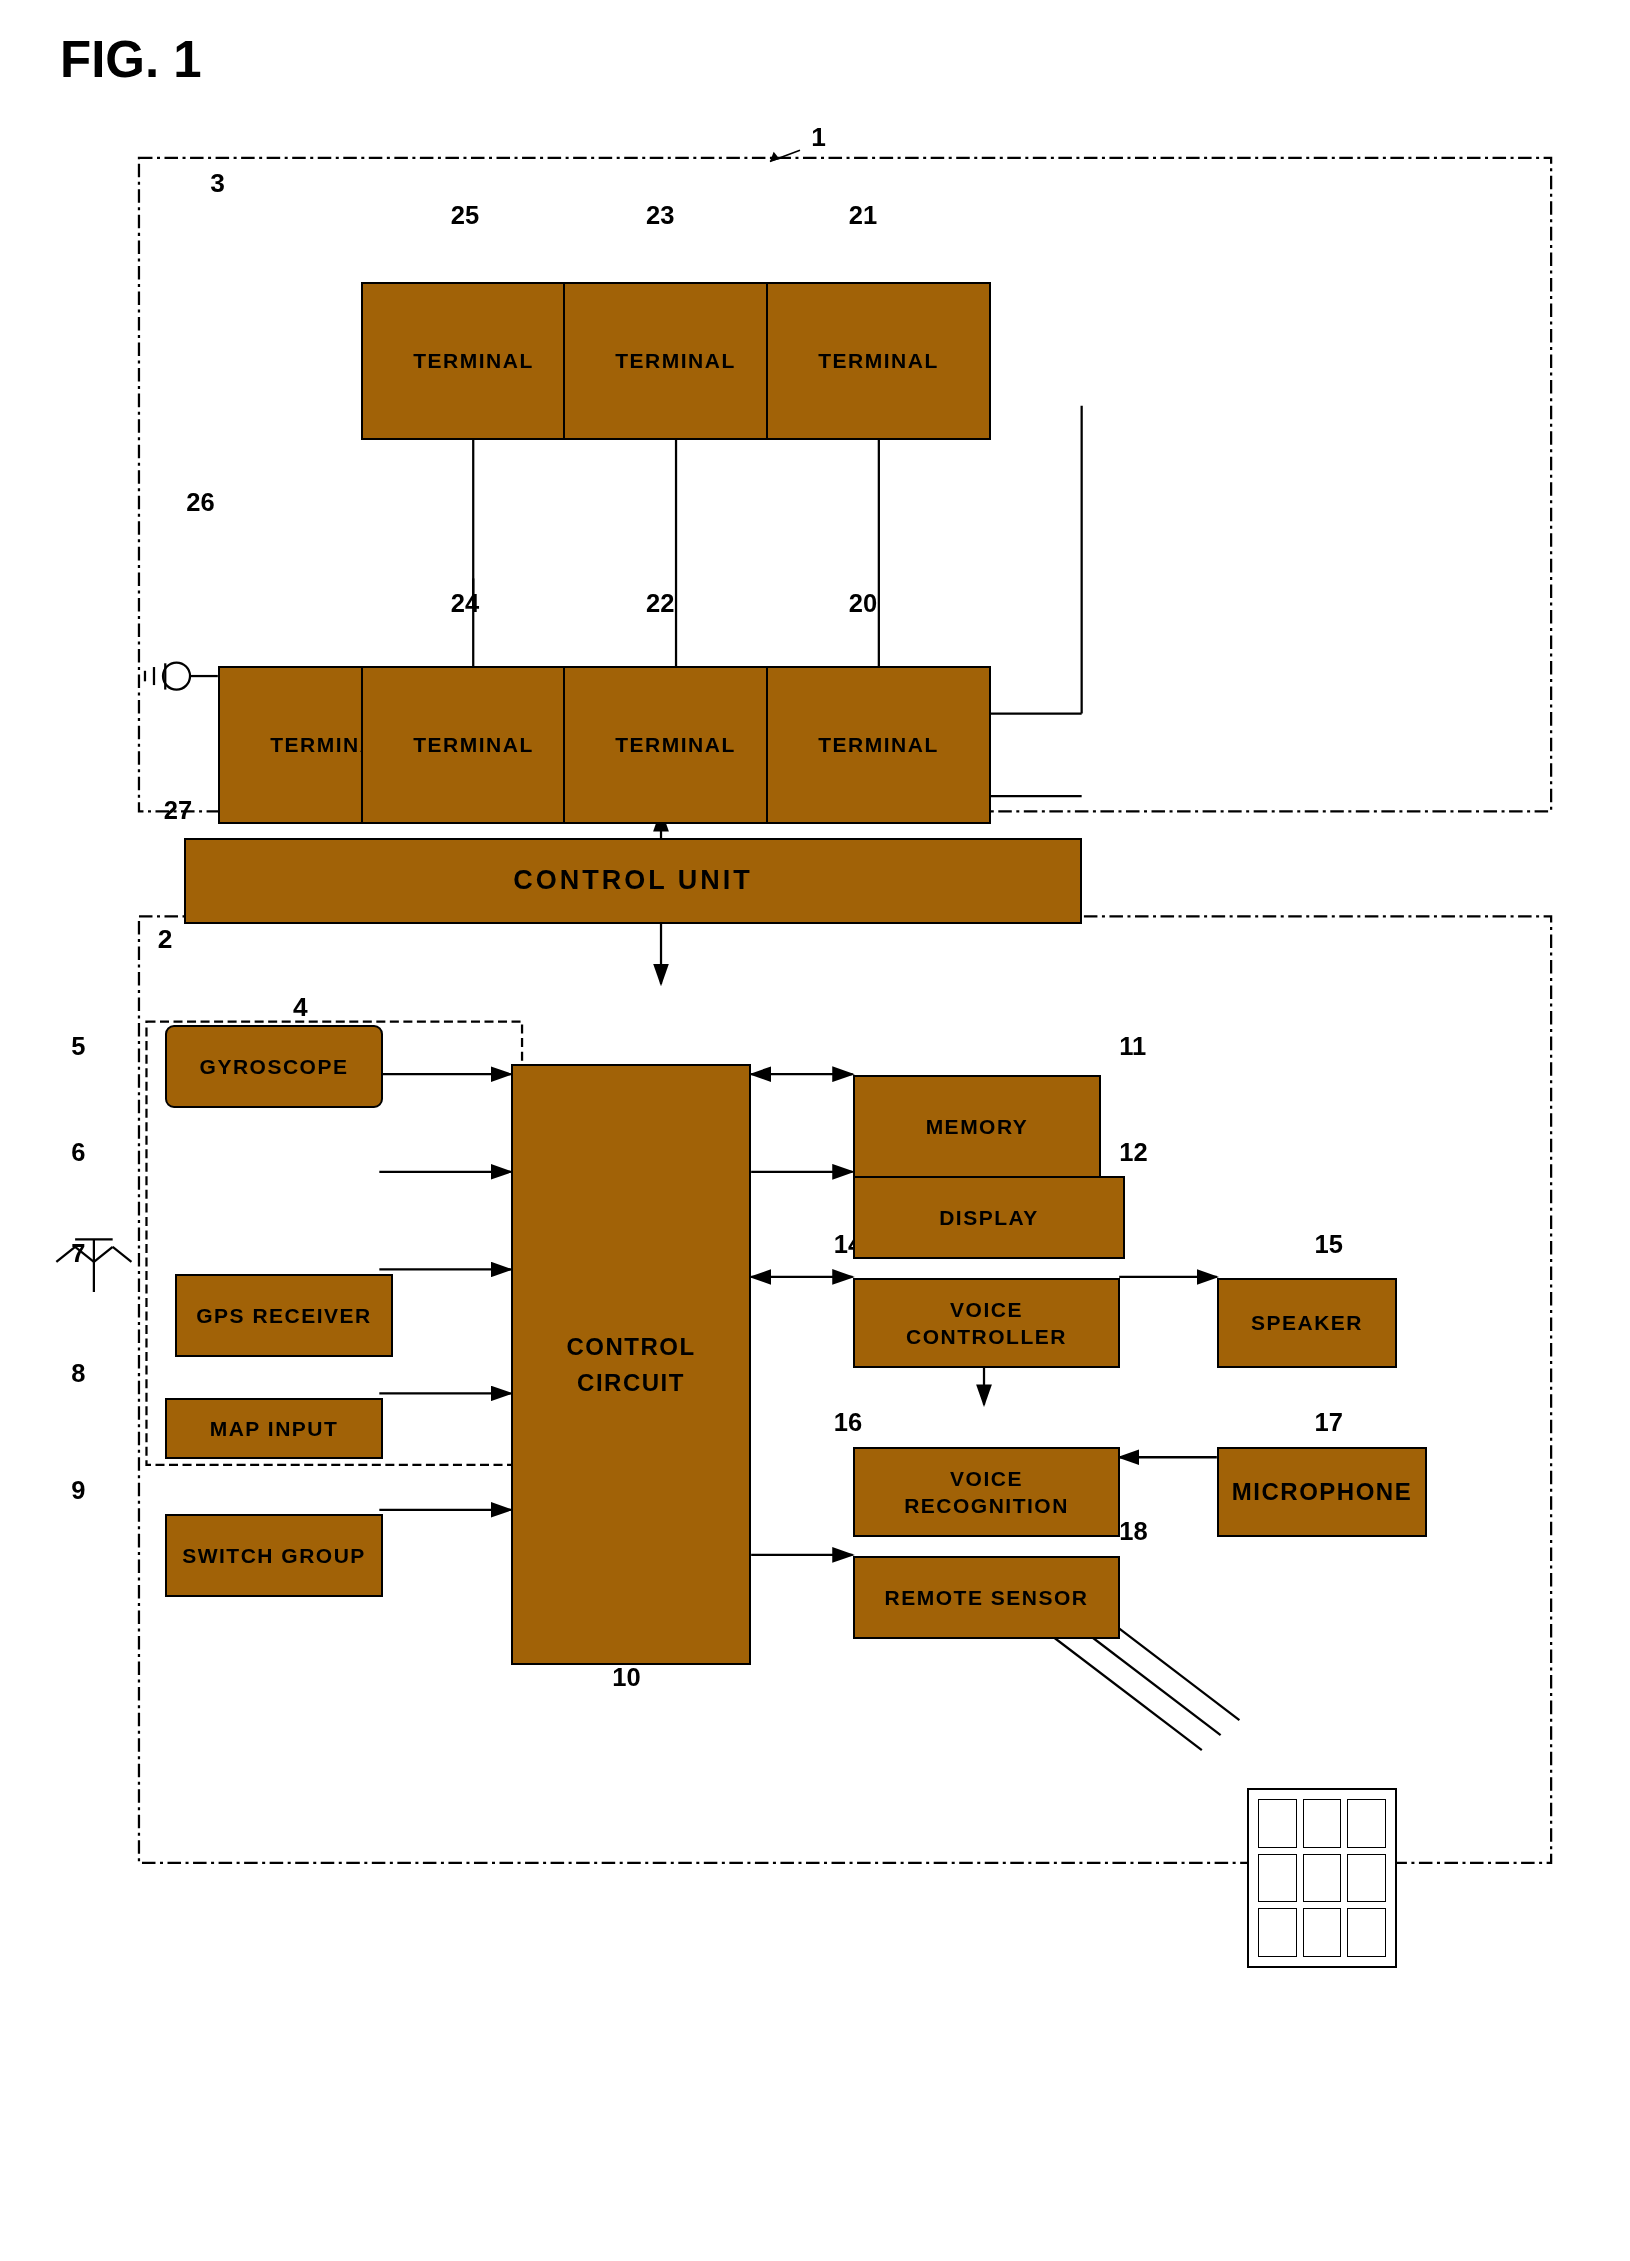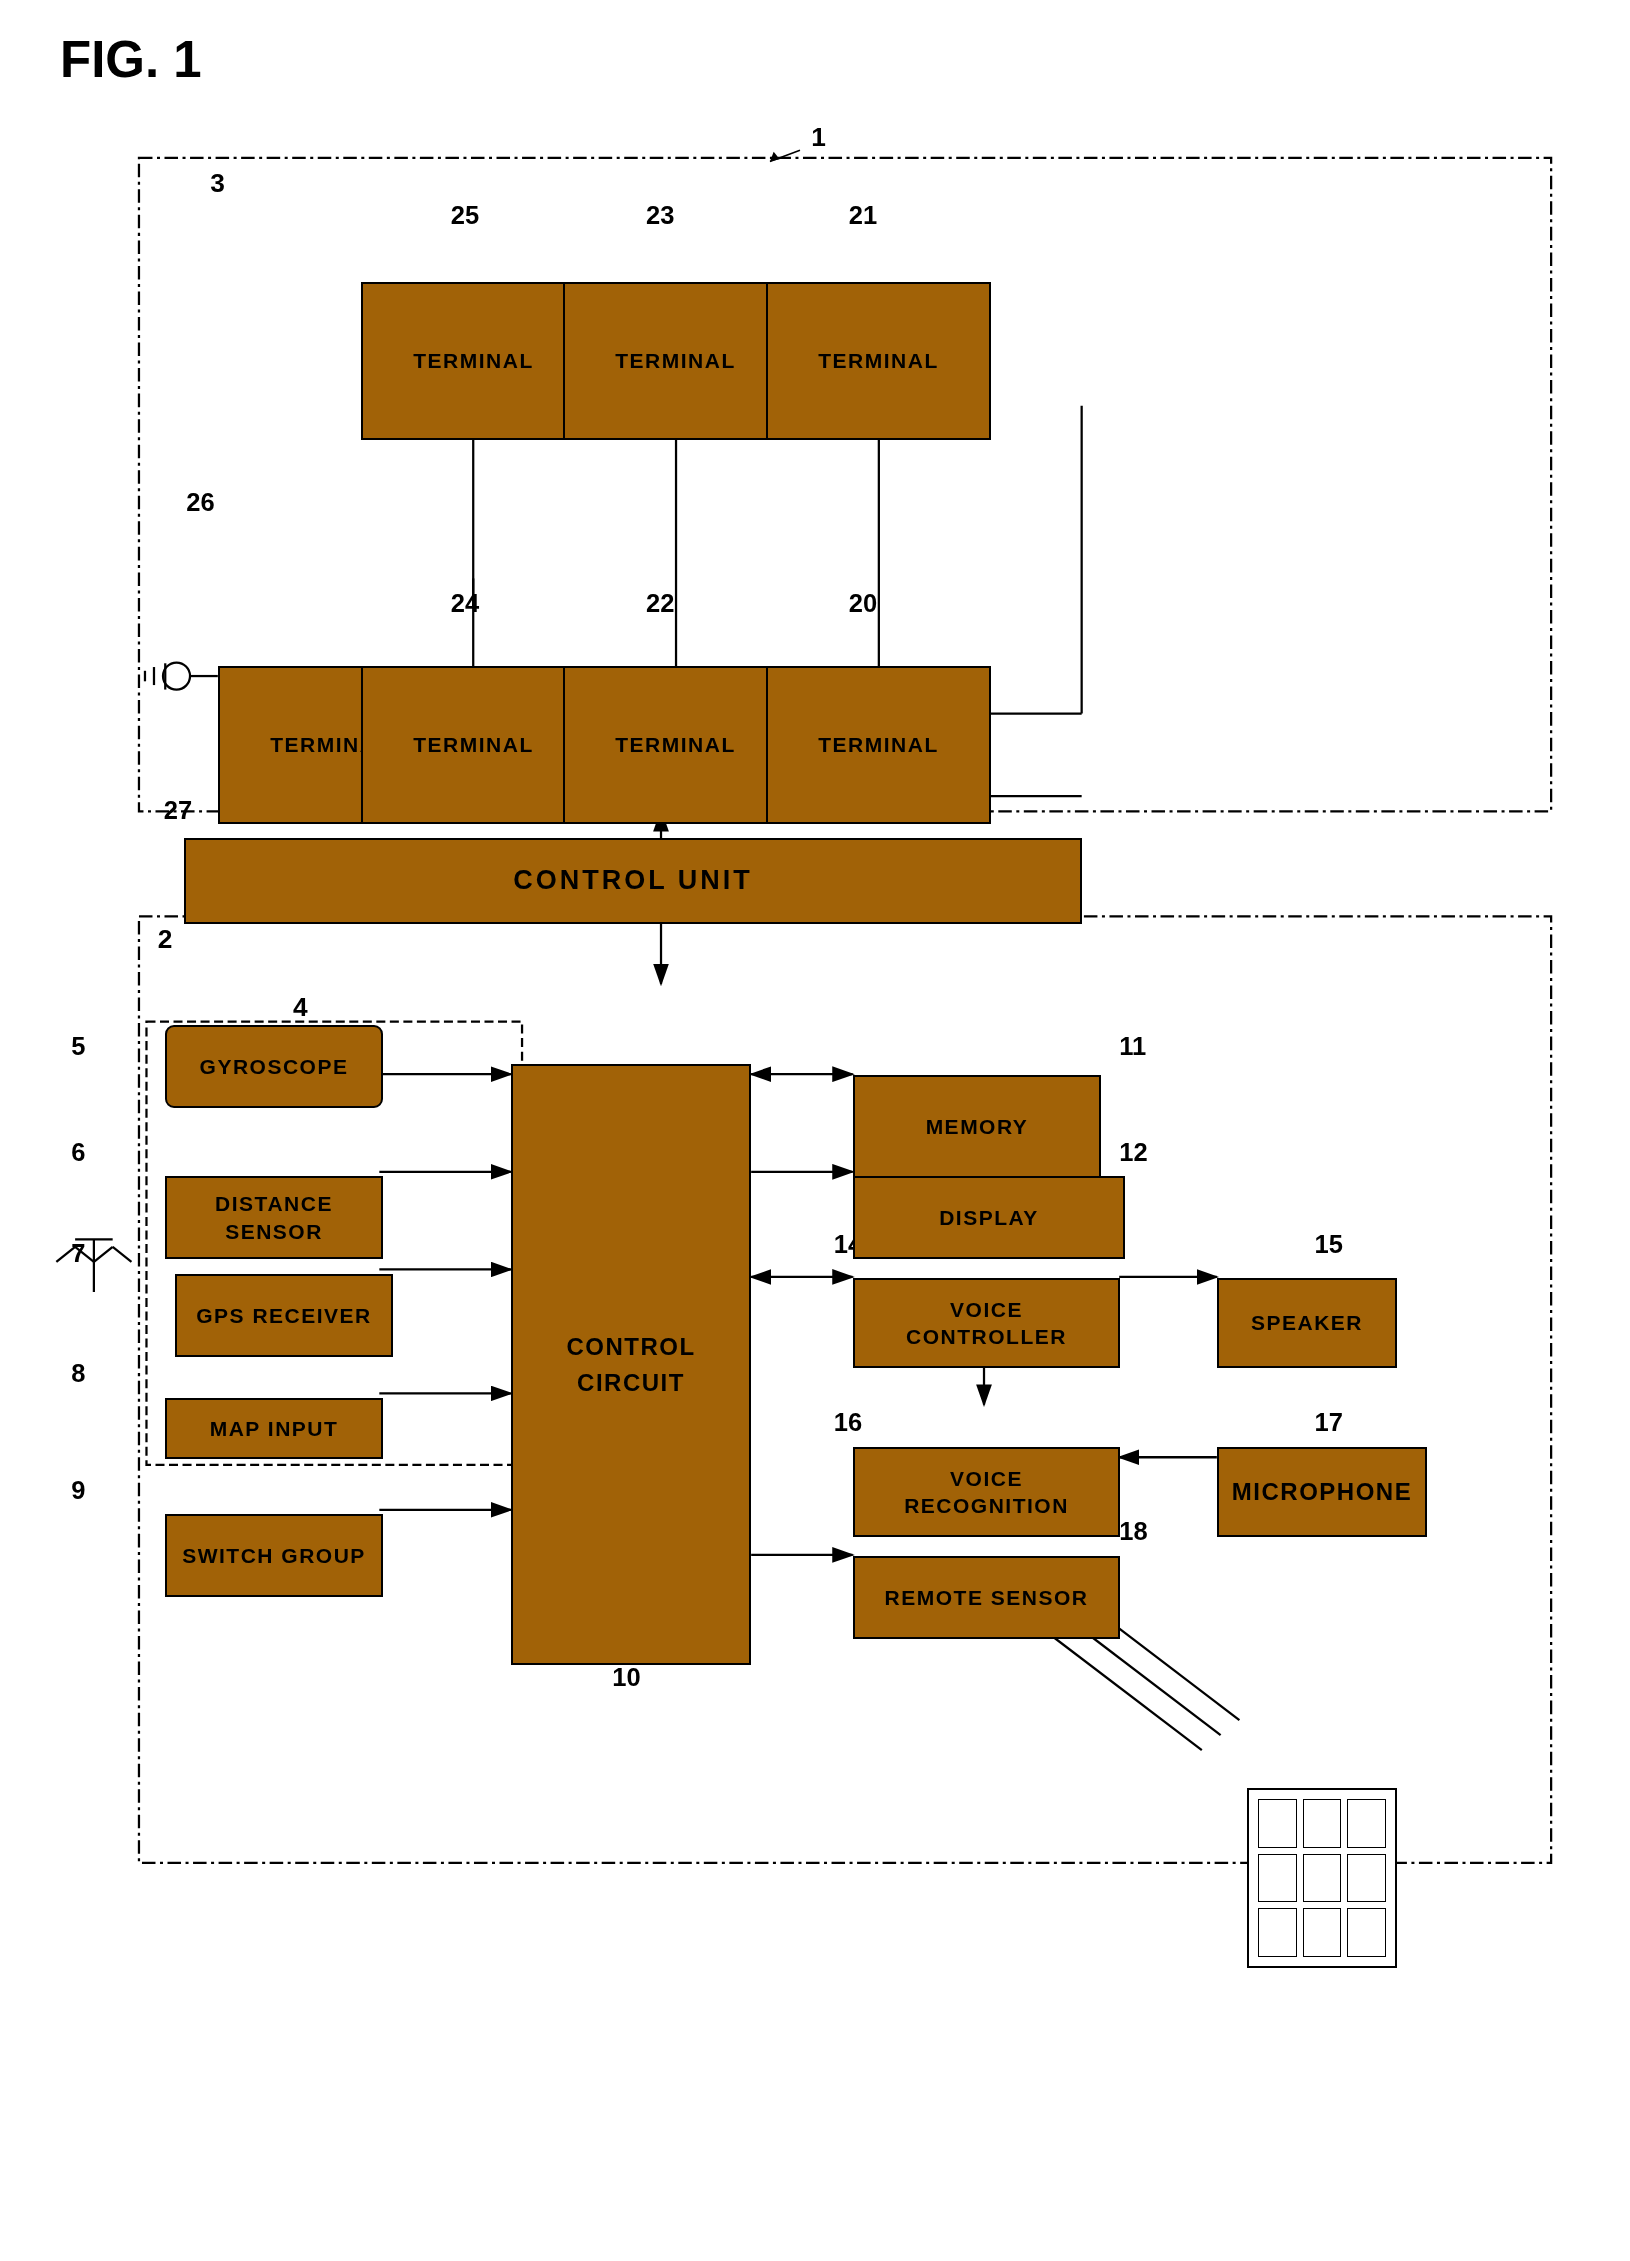--- a/index.html
+++ b/index.html
@@ -213,24 +213,20 @@
   </div>
 
   <div class="box" style="left:184px; top:796px; width:898px; height:86px; font-size:27px; letter-spacing:3px;">
     <span>CONTROL UNIT</span>
   </div>
 
   <div class="box" style="left:165px; top:983px; width:218px; height:83px; font-size:21px;border-radius:9px;">
     <span>GYROSCOPE</span>
   </div>
 
-  <div class="box" style="left:165px; top:1134px; width:218px; height:83px; font-size:21px;">
-    <span style="white-space:pre-line;">DISTANCE
-SENSOR</span>
-  </div>
 
   <div class="box" style="left:175px; top:1232px; width:218px; height:83px; font-size:21px;">
     <span>GPS RECEIVER</span>
   </div>
 
   <div class="box" style="left:165px; top:1356px; width:218px; height:61px; font-size:21px;">
     <span>MAP INPUT</span>
   </div>
 
   <div class="box" style="left:165px; top:1472px; width:218px; height:83px; font-size:21px;">

